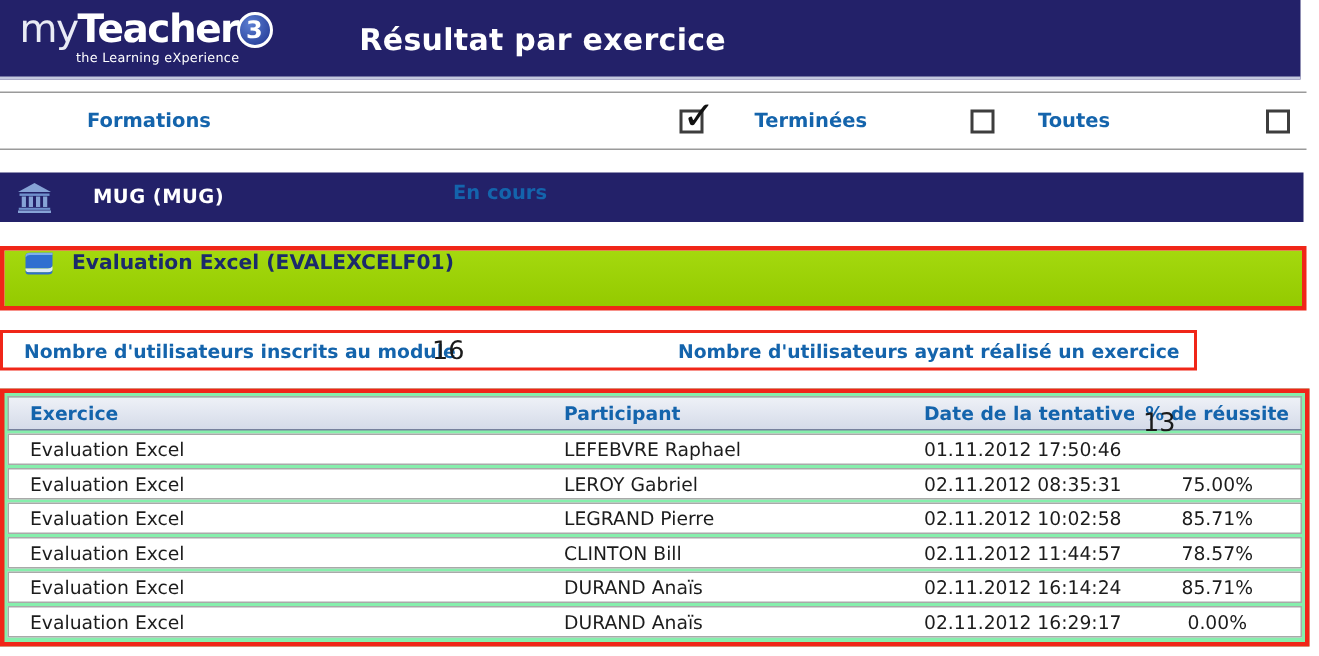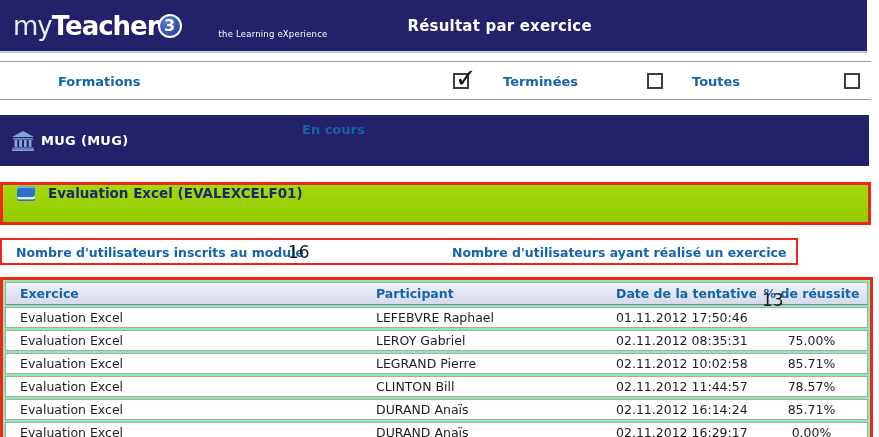--- a/index.html
+++ b/index.html
@@ -20,41 +20,41 @@
 
   
   .app-header {
     height: 53px; width: 867px;
     background: var(--navy);
     border-bottom: 2px solid #c3c8de;
     display: flex; align-items: center;
     padding-left: 13px;
     color: #fff;
   }
-  .logo { display: flex; flex-direction: row; line-height: 1; }
+  .logo { display: flex; flex-direction: column; line-height: 1; }
   .logo-line { display: flex; align-items: center; }
   .logo-my { font-size: 26px; font-weight: 400; color: #e9ebf5; letter-spacing: -1px; }
   .logo-teacher { font-size: 26px; font-weight: bold; color: #ffffff; letter-spacing: -1px; }
   .logo-three {
     width: 24px; height: 24px; margin-left: -1px;
     border-radius: 50%;
     background: radial-gradient(circle at 35% 30%, #5b7ed2, #1e3490);
     border: 2px solid #ffffff;
     color: #fff; font-weight: bold; font-size: 16px;
     display: flex; align-items: center; justify-content: center;
   }
   .logo-tagline {
     font-size: 8.5px; color: #ffffff; font-weight: 400;
     align-self: flex-end; margin-top: 2px; margin-right: 22px;
     letter-spacing: 0.2px;
     padding-left: 37px;
   }
   .page-title {
     margin-left: 58px;
-    font-size: 15px; font-weight: bold; color: #ffffff;
+    font-size: 20px; font-weight: bold; color: #ffffff;
     letter-spacing: 0.2px;
   }
 
   
   .filter-bar {
     position: relative;
     margin-top: 8px;
     height: 39px; width: 871px;
     border-top: 1px solid #9a9a9a;
     border-bottom: 1px solid #9a9a9a;
@@ -79,24 +79,24 @@
   .pos-encours    { left: 302px; margin-top: 48px; }
   .pos-cb1        { left: 453px; }
   .pos-terminees  { left: 503px; }
   .pos-cb2        { left: 647px; }
   .pos-toutes     { left: 692px; }
   .pos-cb3        { left: 844px; }
 
   
   .group-bar {
     margin-top: 15px;
-    width: 869px; height: 51px;
+    width: 869px; height: 33px;
     background: var(--navy);
     display: flex; align-items: center;
-    padding-left: 12px; gap: 7px;
+    padding-left: 12px; gap: 28px;
     cursor: pointer;
   }
   .group-bar-label { color: #fff; font-weight: bold; font-size: 13px; letter-spacing: 0.3px; }
   .bank-icon { width: 22px; height: 20px; display: block; }
 
   
   .module-bar {
     margin-top: 16px;
     width: 871px; height: 43px;
     border: 3px solid var(--red);

